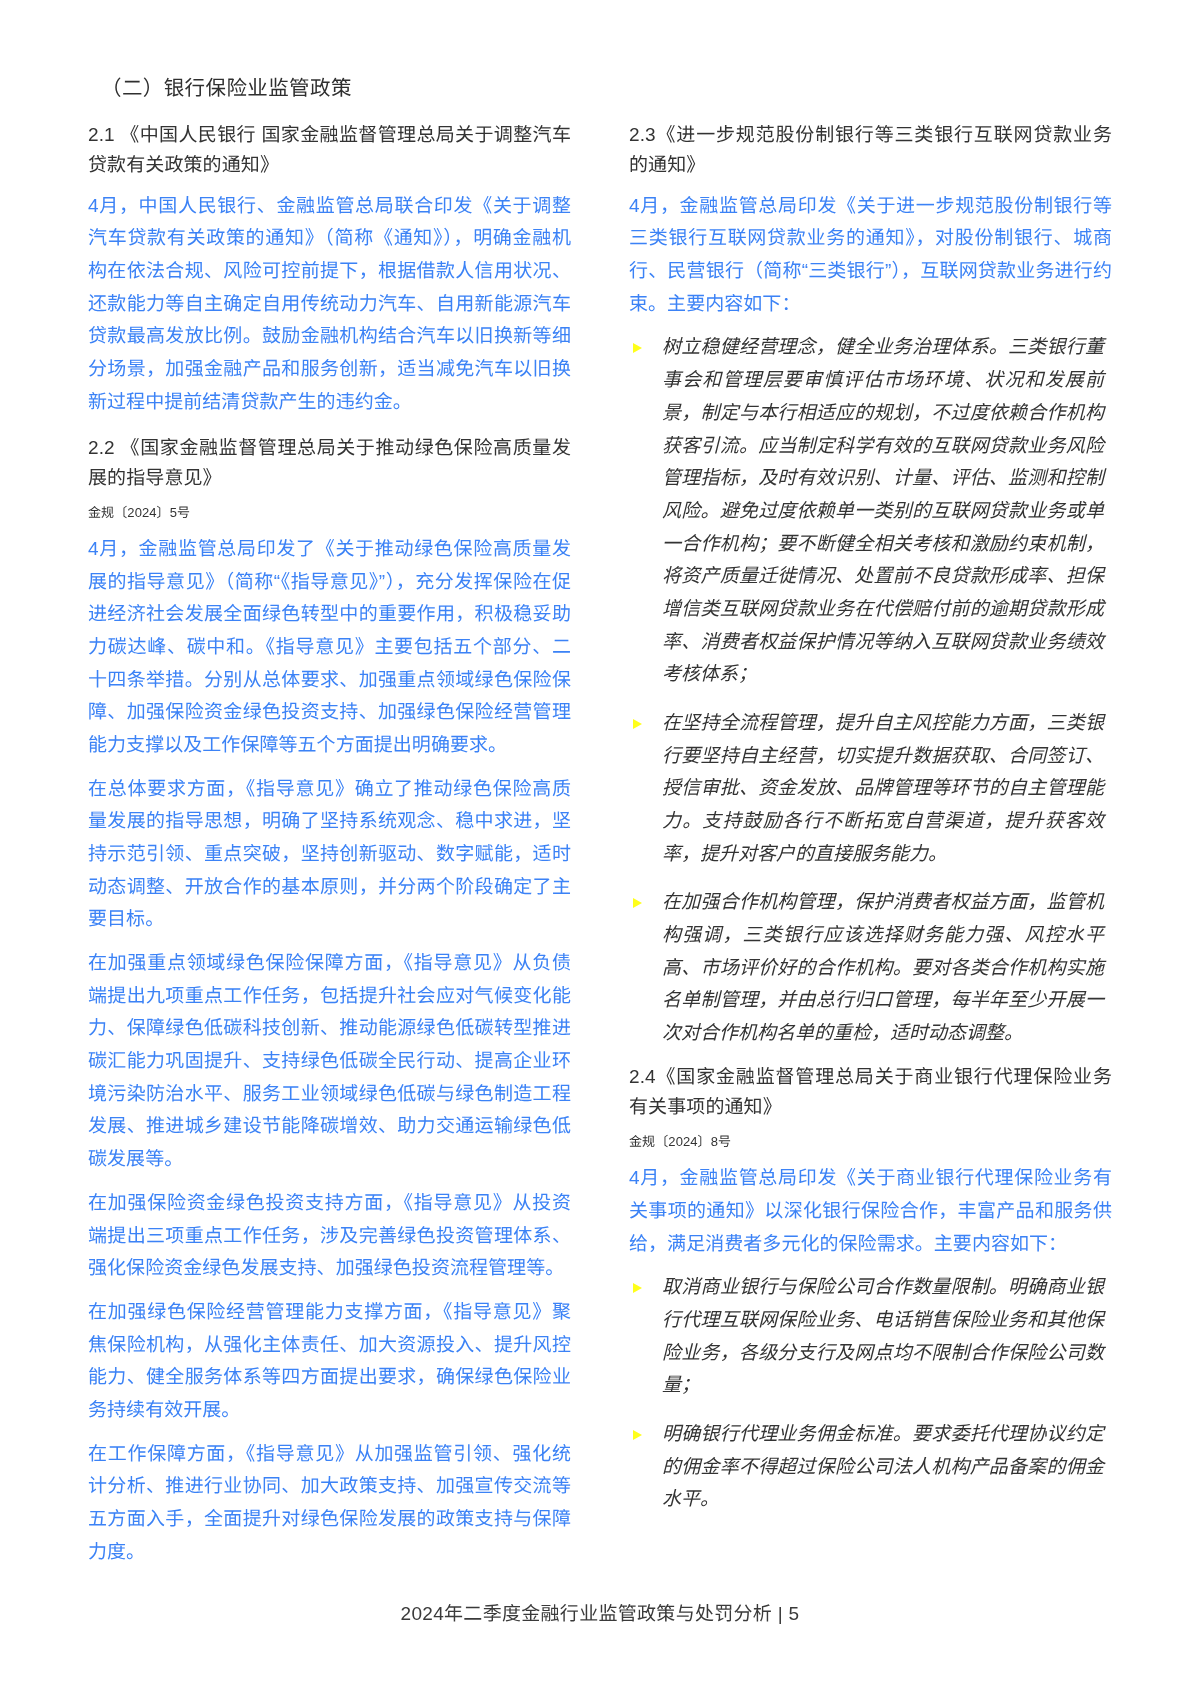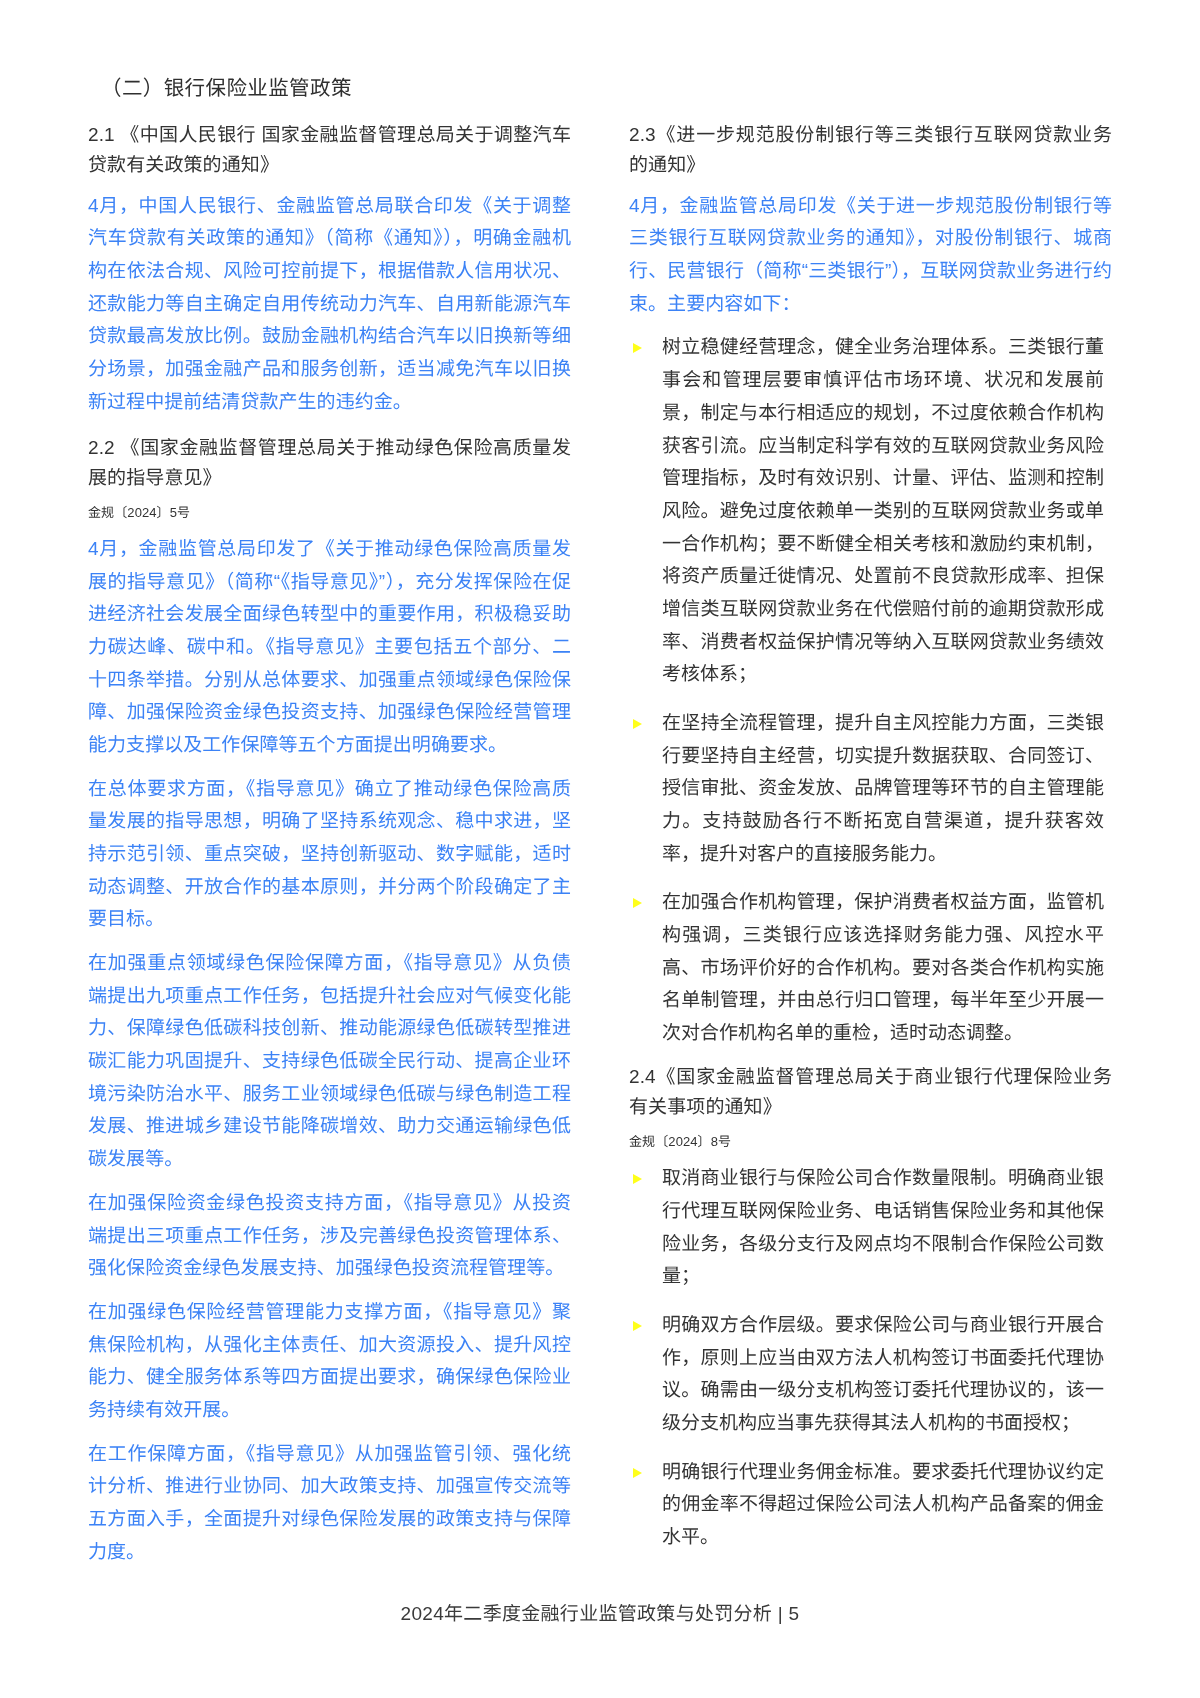--- a/index.html
+++ b/index.html
@@ -80,20 +80,21 @@
     text-justify: inter-ideograph;
     letter-spacing: 0.05px;
   }
   .para.last { margin-bottom: 14px; }
 
   
   .bullets {
     list-style: none;
     margin: 0 8px 12px 0;
     padding: 0;
+    font-style: italic;
   }
   .bullet-item {
     position: relative;
     padding-left: 33px;
     margin: 0 0 16px 0;
     font-size: 19px;
     line-height: 1.72;
     color: #333333;
     text-align: justify;
     text-justify: inter-ideograph;
@@ -168,29 +169,26 @@
           <li class="bullet-item">
             <span class="bullet-marker"></span>
             <span>在加强合作机构管理，保护消费者权益方面，监管机构强调，三类银行应该选择财务能力强、风控水平高、市场评价好的合作机构。要对各类合作机构实施名单制管理，并由总行归口管理，每半年至少开展一次对合作机构名单的重检，适时动态调整。</span>
           </li>
         </ul>
 
         <h3 class="subheading">2.4《国家金融监督管理总局关于商业银行代理保险业务有关事项的通知》</h3>
 
         <p class="docnum">金规〔2024〕8号</p>
 
+        <p class="para">4月，金融监管总局印发《关于商业银行代理保险业务有关事项的通知》以深化银行保险合作，丰富产品和服务供给，满足消费者多元化的保险需求。主要内容如下：</p>
 
         <ul class="bullets">
           <li class="bullet-item">
             <span class="bullet-marker"></span>
             <span>取消商业银行与保险公司合作数量限制。明确商业银行代理互联网保险业务、电话销售保险业务和其他保险业务，各级分支行及网点均不限制合作保险公司数量；</span>
-          </li>
-          <li class="bullet-item">
-            <span class="bullet-marker"></span>
-            <span>明确双方合作层级。要求保险公司与商业银行开展合作，原则上应当由双方法人机构签订书面委托代理协议。确需由一级分支机构签订委托代理协议的，该一级分支机构应当事先获得其法人机构的书面授权；</span>
           </li>
           <li class="bullet-item">
             <span class="bullet-marker"></span>
             <span>明确银行代理业务佣金标准。要求委托代理协议约定的佣金率不得超过保险公司法人机构产品备案的佣金水平。</span>
           </li>
         </ul>
 
       </div>
     </div>
   </div>

